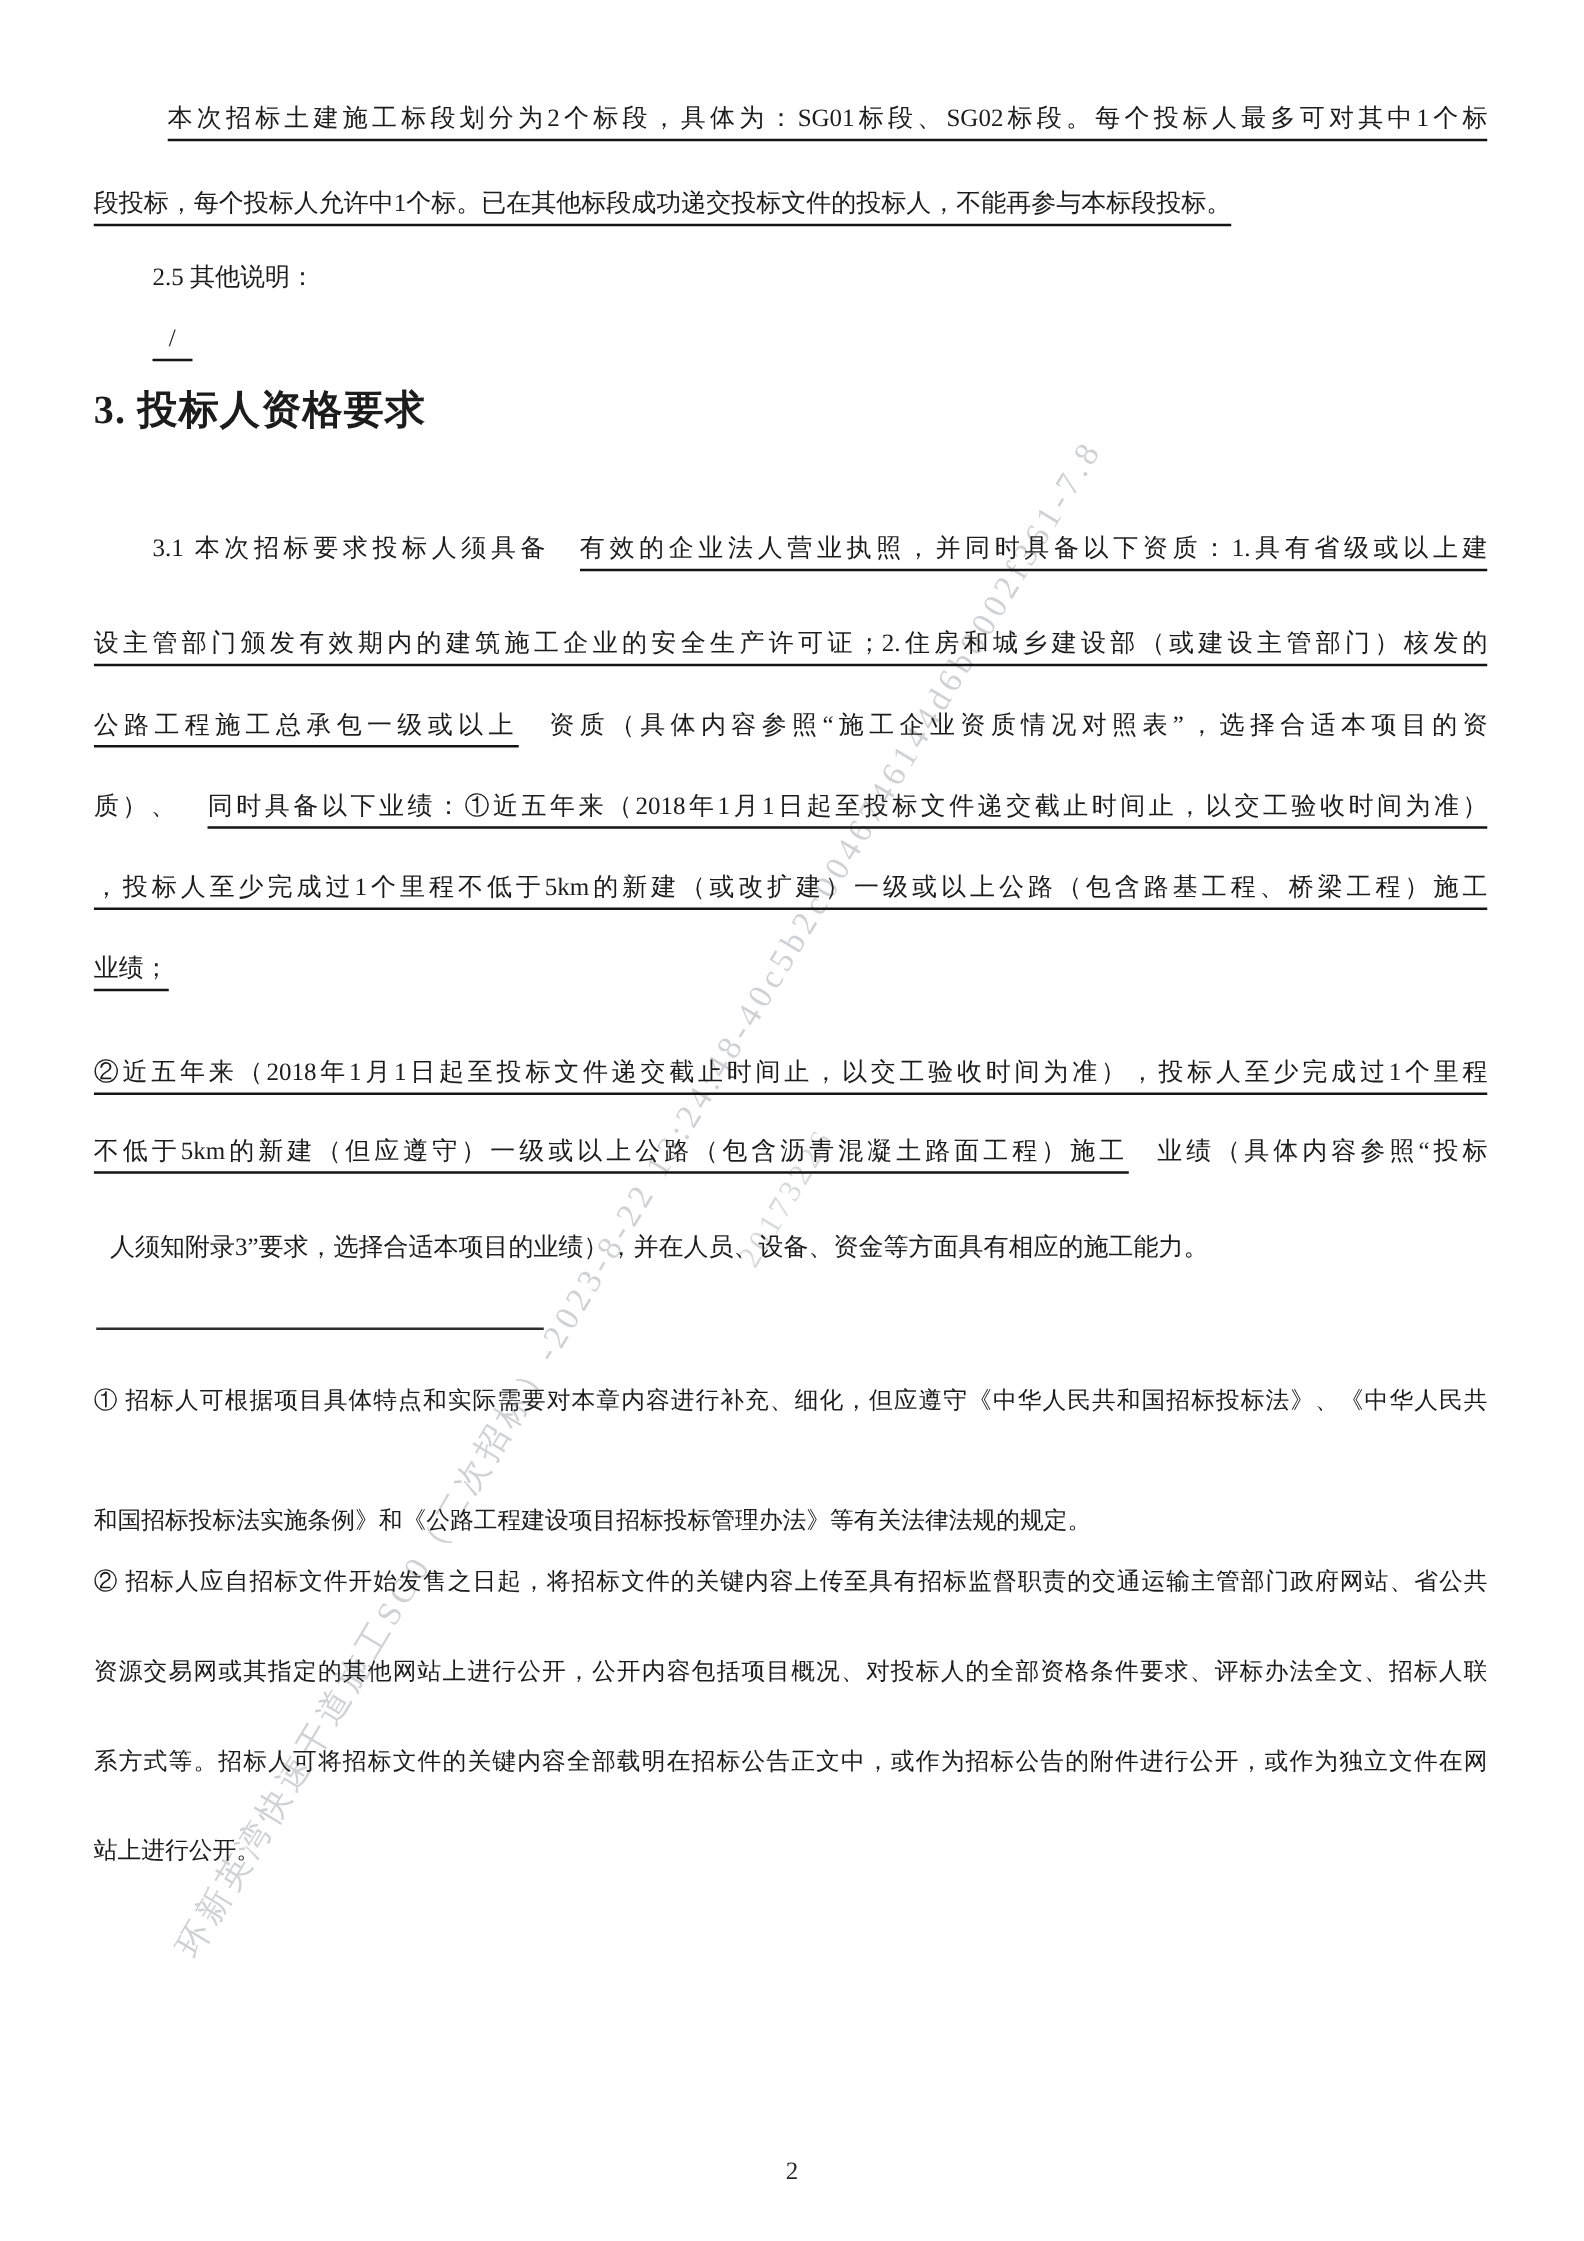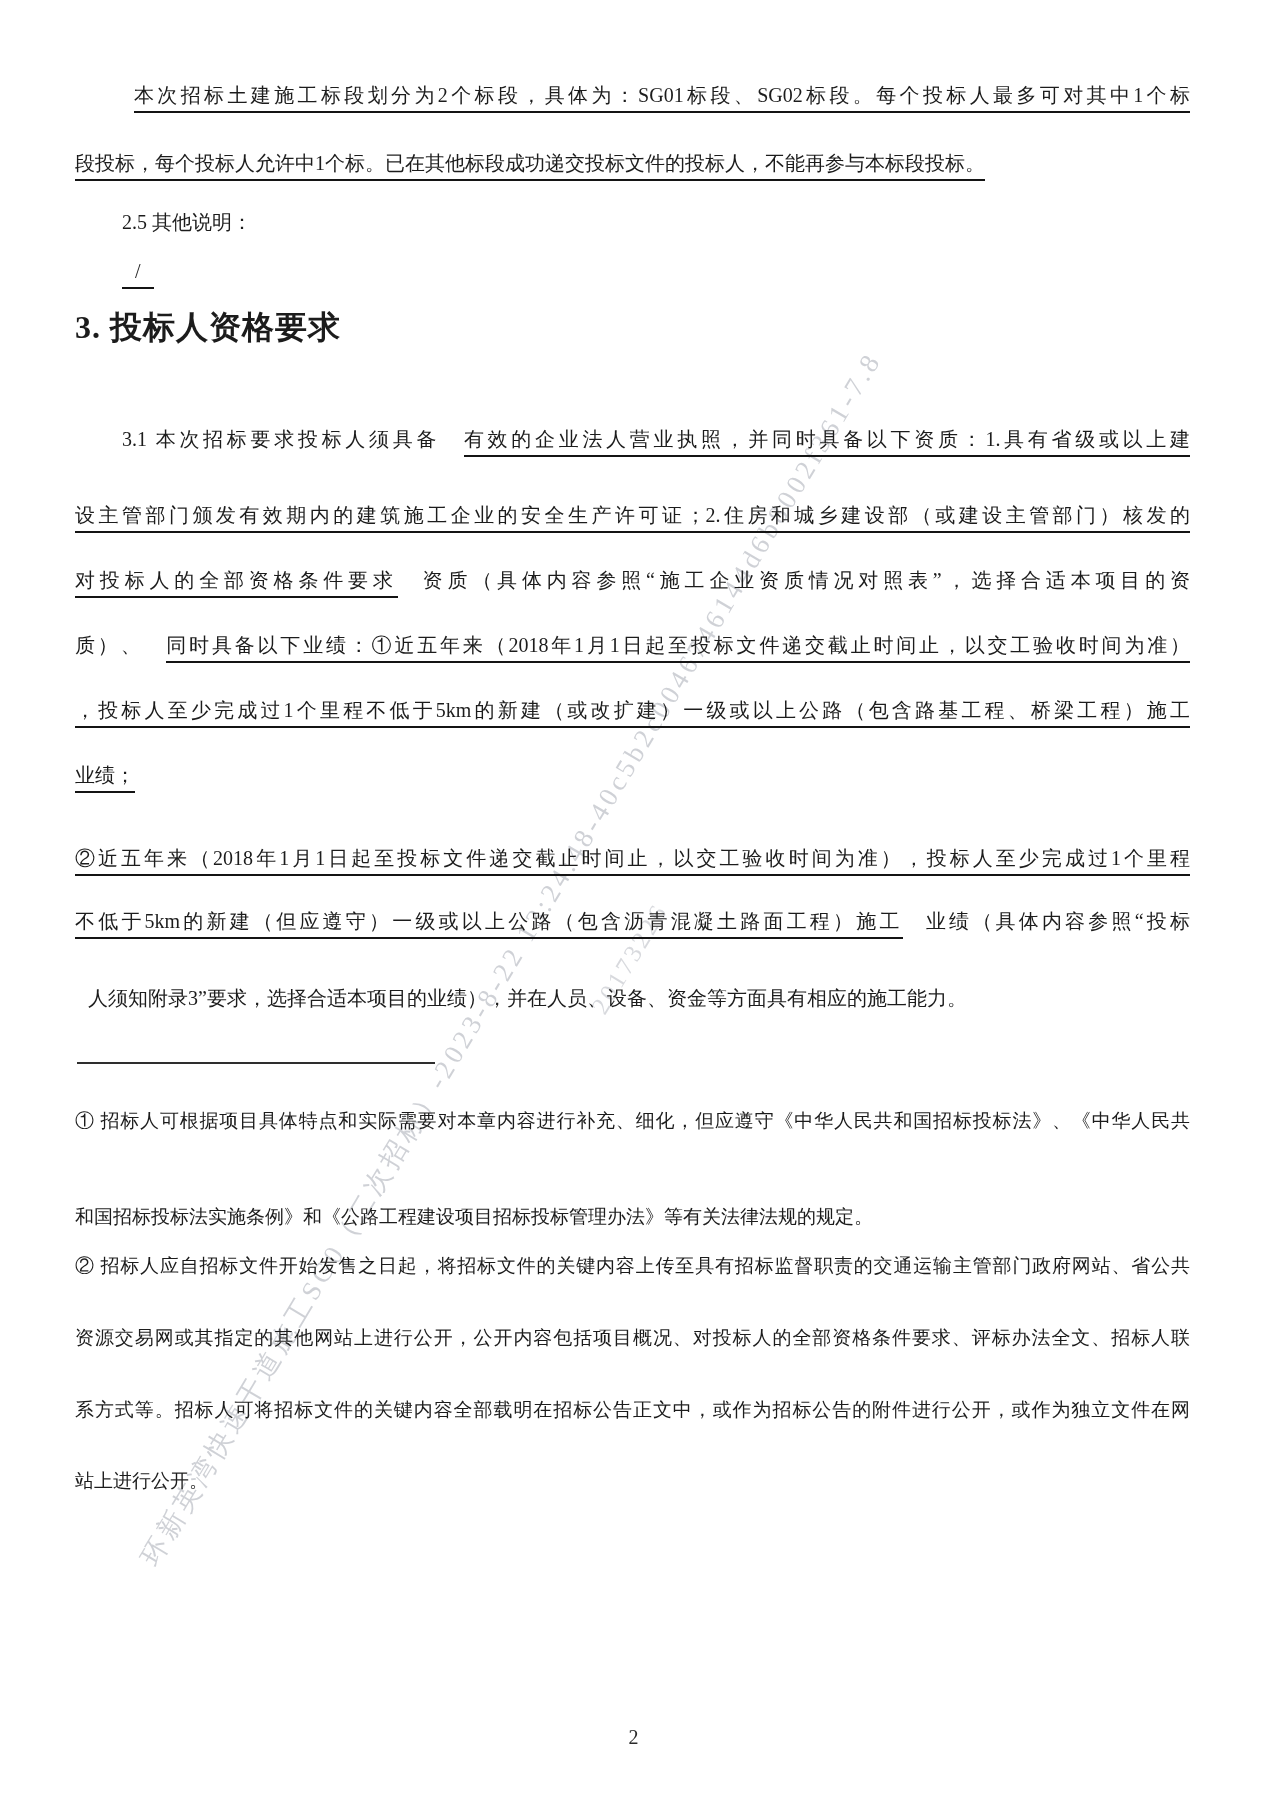--- a/index.html
+++ b/index.html
@@ -87,21 +87,21 @@
   <div class="separator" id="footnote-sep" style="left: 77px; top: 1062px; width: 358px;"></div>
 
   <div id="text-layer">
       <div class="line justified" style="top: 80px; left: 134px; width: 1056px;"><span class="u">本次招标土建施工标段划分为2个标段，具体为：SG01标段、SG02标段。每个投标人最多可对其中1个标</span></div>
       <div class="line" style="top: 148px; left: 75px; text-align: right;"><span class="u">段投标，每个投标人允许中1个标。已在其他标段成功递交投标文件的投标人，不能再参与本标段投标。</span></div>
       <div class="line" style="top: 207px; left: 122px;"><span>2.5 其他说明：</span></div>
       <div class="line slash" style="top: 256px; left: 122px;"><span class="u">/</span></div>
       <div class="line heading" style="top: 312px; left: 75px;"><span>3. 投标人资格要求</span></div>
       <div class="line justified" style="top: 424px; left: 122px; width: 1068px;"><span>3.1 本次招标要求投标人须具备　</span><span class="u">有效的企业法人营业执照，并同时具备以下资质：1.具有省级或以上建</span></div>
       <div class="line justified" style="top: 500px; left: 75px; width: 1115px;"><span class="u">设主管部门颁发有效期内的建筑施工企业的安全生产许可证；2.住房和城乡建设部（或建设主管部门）核发的</span></div>
-      <div class="line justified" style="top: 565px; left: 75px; width: 1115px;"><span class="u">对投标人的全部资格条件要求</span><span>　资质（具体内容参照“施工企业资质情况对照表”，选择合适本项目的资</span></div>
+      <div class="line justified" style="top: 565px; left: 75px; width: 1115px;"><span class="u">公路工程施工总承包一级或以上</span><span>　资质（具体内容参照“施工企业资质情况对照表”，选择合适本项目的资</span></div>
       <div class="line justified" style="top: 630px; left: 75px; width: 1115px;"><span>质）、　</span><span class="u">同时具备以下业绩：①近五年来（2018年1月1日起至投标文件递交截止时间止，以交工验收时间为准）</span></div>
       <div class="line justified" style="top: 695px; left: 75px; width: 1115px;"><span class="u">，投标人至少完成过1个里程不低于5km的新建（或改扩建）一级或以上公路（包含路基工程、桥梁工程）施工</span></div>
       <div class="line" style="top: 760px; left: 75px;"><span class="u">业绩；</span></div>
       <div class="line justified" style="top: 843px; left: 75px; width: 1115px;"><span class="u">②近五年来（2018年1月1日起至投标文件递交截止时间止，以交工验收时间为准），投标人至少完成过1个里程</span></div>
       <div class="line justified" style="top: 906px; left: 75px; width: 1115px;"><span class="u">不低于5km的新建（但应遵守）一级或以上公路（包含沥青混凝土路面工程）施工</span><span>　业绩（具体内容参照“投标</span></div>
       <div class="line" style="top: 983px; left: 75px; margin-left: 13px;"><span>人须知附录3”要求，选择合适本项目的业绩），并在人员、设备、资金等方面具有相应的施工能力。</span></div>
       <div class="line justified footnote" style="top: 1106px; left: 75px; width: 1115px;"><span>① 招标人可根据项目具体特点和实际需要对本章内容进行补充、细化，但应遵守《中华人民共和国招标投标法》、《中华人民共</span></div>
       <div class="line footnote" style="top: 1178px; left: 75px; margin-top: 24px;"><span>和国招标投标法实施条例》和《公路工程建设项目招标投标管理办法》等有关法律法规的规定。</span></div>
       <div class="line justified footnote" style="top: 1251px; left: 75px; width: 1115px;"><span>② 招标人应自招标文件开始发售之日起，将招标文件的关键内容上传至具有招标监督职责的交通运输主管部门政府网站、省公共</span></div>
       <div class="line justified footnote" style="top: 1323px; left: 75px; width: 1115px;"><span>资源交易网或其指定的其他网站上进行公开，公开内容包括项目概况、对投标人的全部资格条件要求、评标办法全文、招标人联</span></div>

